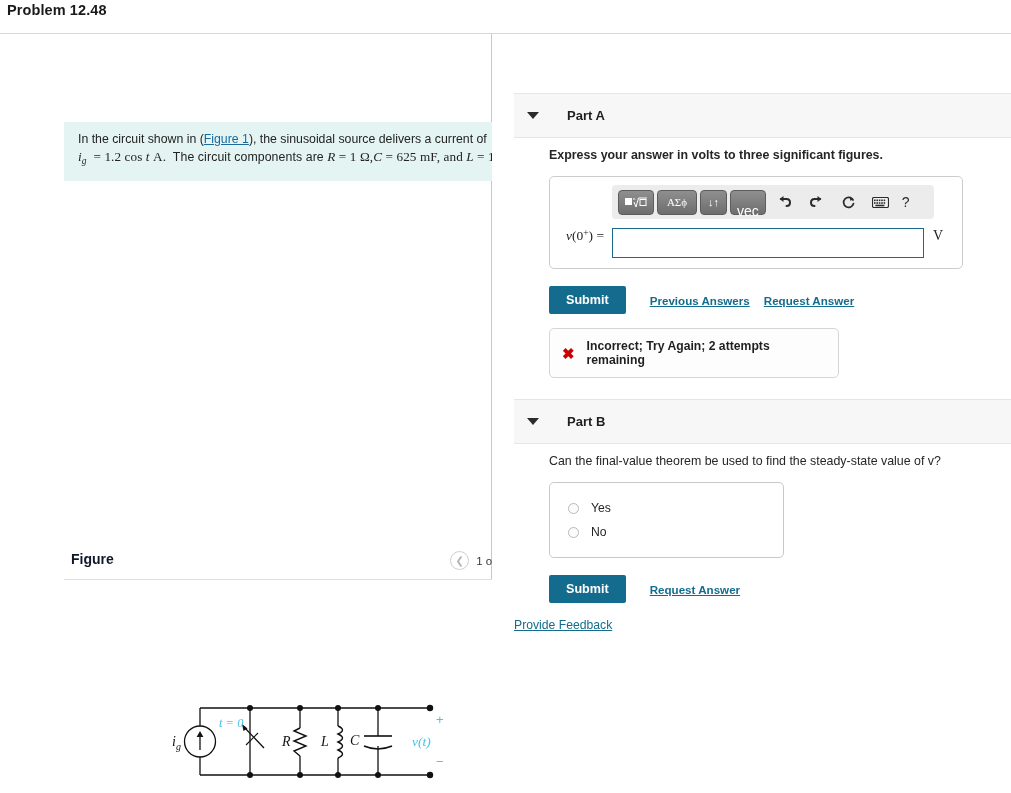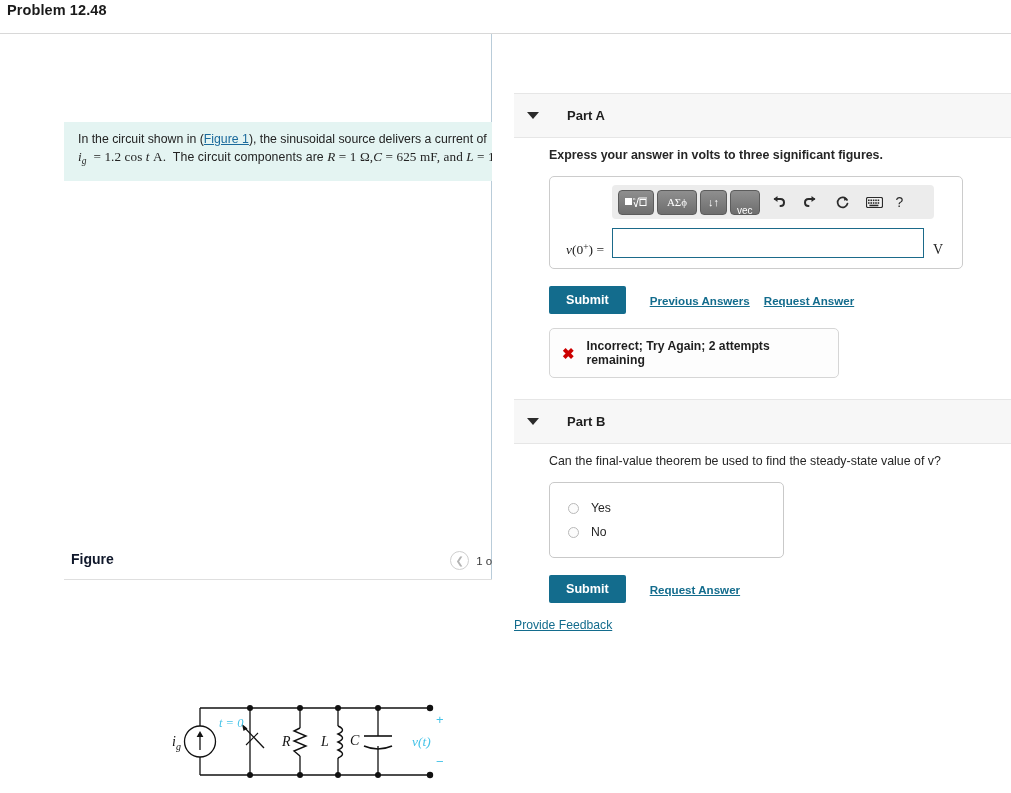--- a/index.html
+++ b/index.html
@@ -245,21 +245,21 @@
   }
   .mt-help {
     font-size: 14px;
     color: #2b2b2b;
     margin-left: 5px;
     cursor: pointer;
   }
 
   .answer-row {
     display: flex;
-    align-items: flex-end;
+    align-items: flex-start;
     margin-top: 9px;
   }
   .answer-varlabel {
     width: 52px;
     text-align: right;
     padding-right: 8px;
     font-family: "Liberation Serif", serif;
     font-size: 13.5px;
     box-sizing: border-box;
   }
@@ -491,21 +491,21 @@
           <svg width="22" height="14" viewBox="0 0 22 14">
             <rect x="0" y="3" width="7" height="7" fill="#ffffff"></rect>
             <text x="8" y="5" font-size="5" fill="#ffffff" font-family="Liberation Serif, serif">n</text>
             <path d="M9 7 L11 12 L13.5 3 L22 3" stroke="#ffffff" stroke-width="1" fill="none"></path>
             <rect x="15" y="4.5" width="6" height="6" stroke="#ffffff" stroke-width="1" fill="none"></rect>
           </svg>
         </div>
         <div class="mt-btn wide">ΑΣϕ</div>
         <div class="mt-btn">↓↑</div>
         <div class="mt-btn">
-          <span style="font-family:'Liberation Sans',sans-serif;font-size:10px;margin-top:17px;">vec</span>
+          <span style="font-family:'Liberation Sans',sans-serif;font-size:14px;margin-top:17px;">vec</span>
         </div>
 
         <div class="mt-icon">
           <svg width="15" height="14" viewBox="0 0 15 14">
             <path d="M9.5 11 C11.5 11 13 9.5 13 7.5 C13 5.5 11.5 4 9.5 4 L4 4" stroke="#2b2b2b" stroke-width="2" fill="none" stroke-linecap="round"></path>
             <path d="M6.5 1 L2.5 4 L6.5 7 Z" fill="#2b2b2b"></path>
           </svg>
         </div>
         <div class="mt-icon">
           <svg width="15" height="14" viewBox="0 0 15 14">

